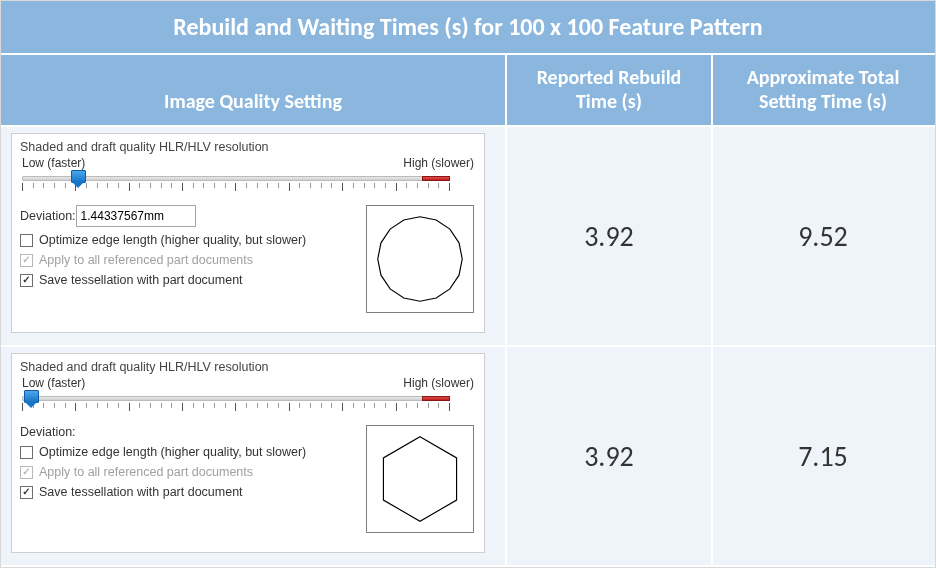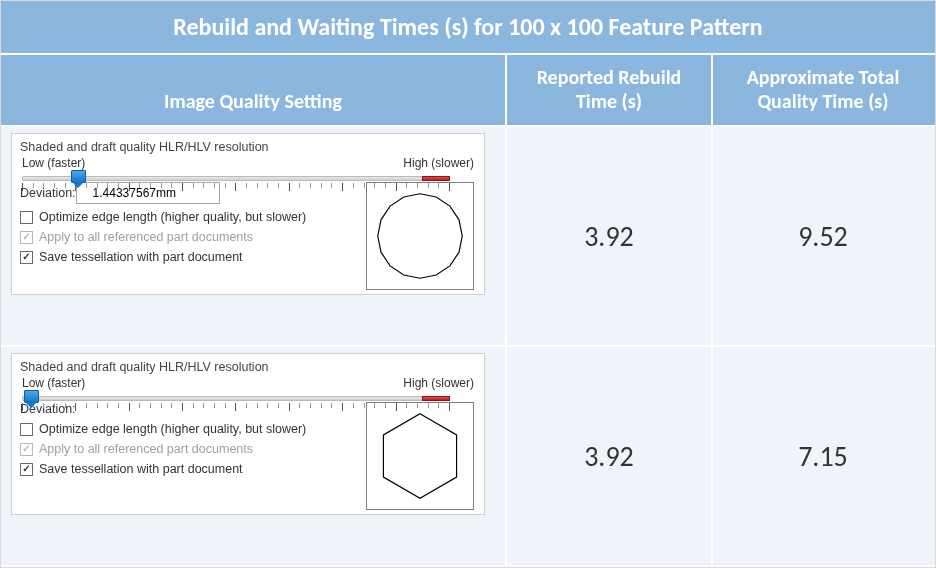--- a/index.html
+++ b/index.html
@@ -67,21 +67,21 @@
     color: #333;
   }
   .data-row .col-b { border-right: 2px solid #fff; }
   .data-row .col-a { border-right: 2px solid #fff; }
 
   
   .panel {
     background: #fff;
     border: 1px solid #cfcfcf;
     width: 474px;
-    height: 162px;
+    height: 200px;
     padding: 6px 8px 4px 8px;
     box-sizing: border-box;
     font-family: "Segoe UI", Tahoma, Arial, sans-serif;
     display:flex;
     flex-direction: column;
     position: relative;
   }
   .panel-title {
     font-size: 12.5px;
     color: #444;
@@ -146,21 +146,21 @@
     display:flex;
     margin-top:10px;
     gap: 12px;
   }
   .mid-left { flex:1; }
   .dev-row { display:flex; align-items:center; font-size:12.5px; color:#333; }
   .dev-input {
     border:1px solid #a6a6a6;
     width:110px; height:18px;
     font-size:12px;
-    padding: 1px 16px;
+    padding: 1px 4px;
     box-sizing: content-box;
     font-family: inherit;
   }
   .check-row {
     display:flex; align-items:center; gap:6px;
     font-size:12.5px; margin-top:6px;
   }
   .check-row.disabled { color:#a0a0a0; }
   .cb {
     width:13px; height:13px;
@@ -188,21 +188,21 @@
 </head>
 <body>
 
 <div class="wrap">
 
   <div class="title-row">Rebuild and Waiting Times (s) for 100 x 100 Feature Pattern</div>
 
   <div class="header-row">
     <div class="col-a">Image Quality Setting</div>
     <div class="col-b">Reported Rebuild Time (s)</div>
-    <div class="col-c">Approximate Total Quality Time (s)</div>
+    <div class="col-c">Approximate Total Setting Time (s)</div>
   </div>
 
   <div class="data-row">
     <div class="col-a">
       <div class="panel">
         <div class="panel-title">Shaded and draft quality HLR/HLV resolution</div>
         <div class="slider-labels">
           <span>Low (faster)</span>
           <span>High (slower)</span>
         </div>

